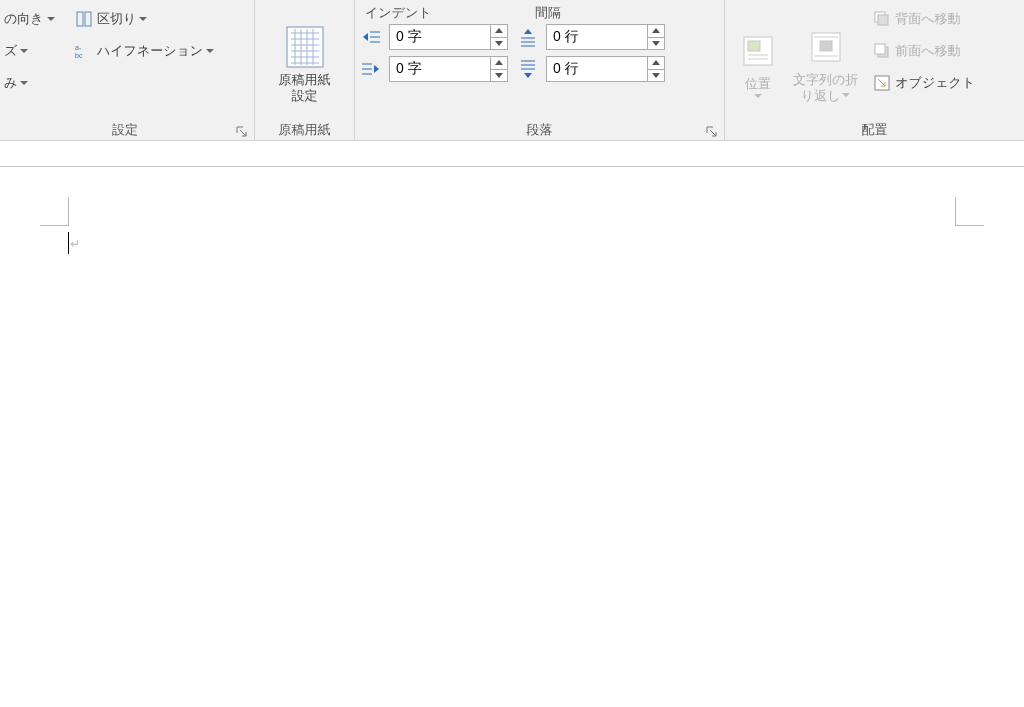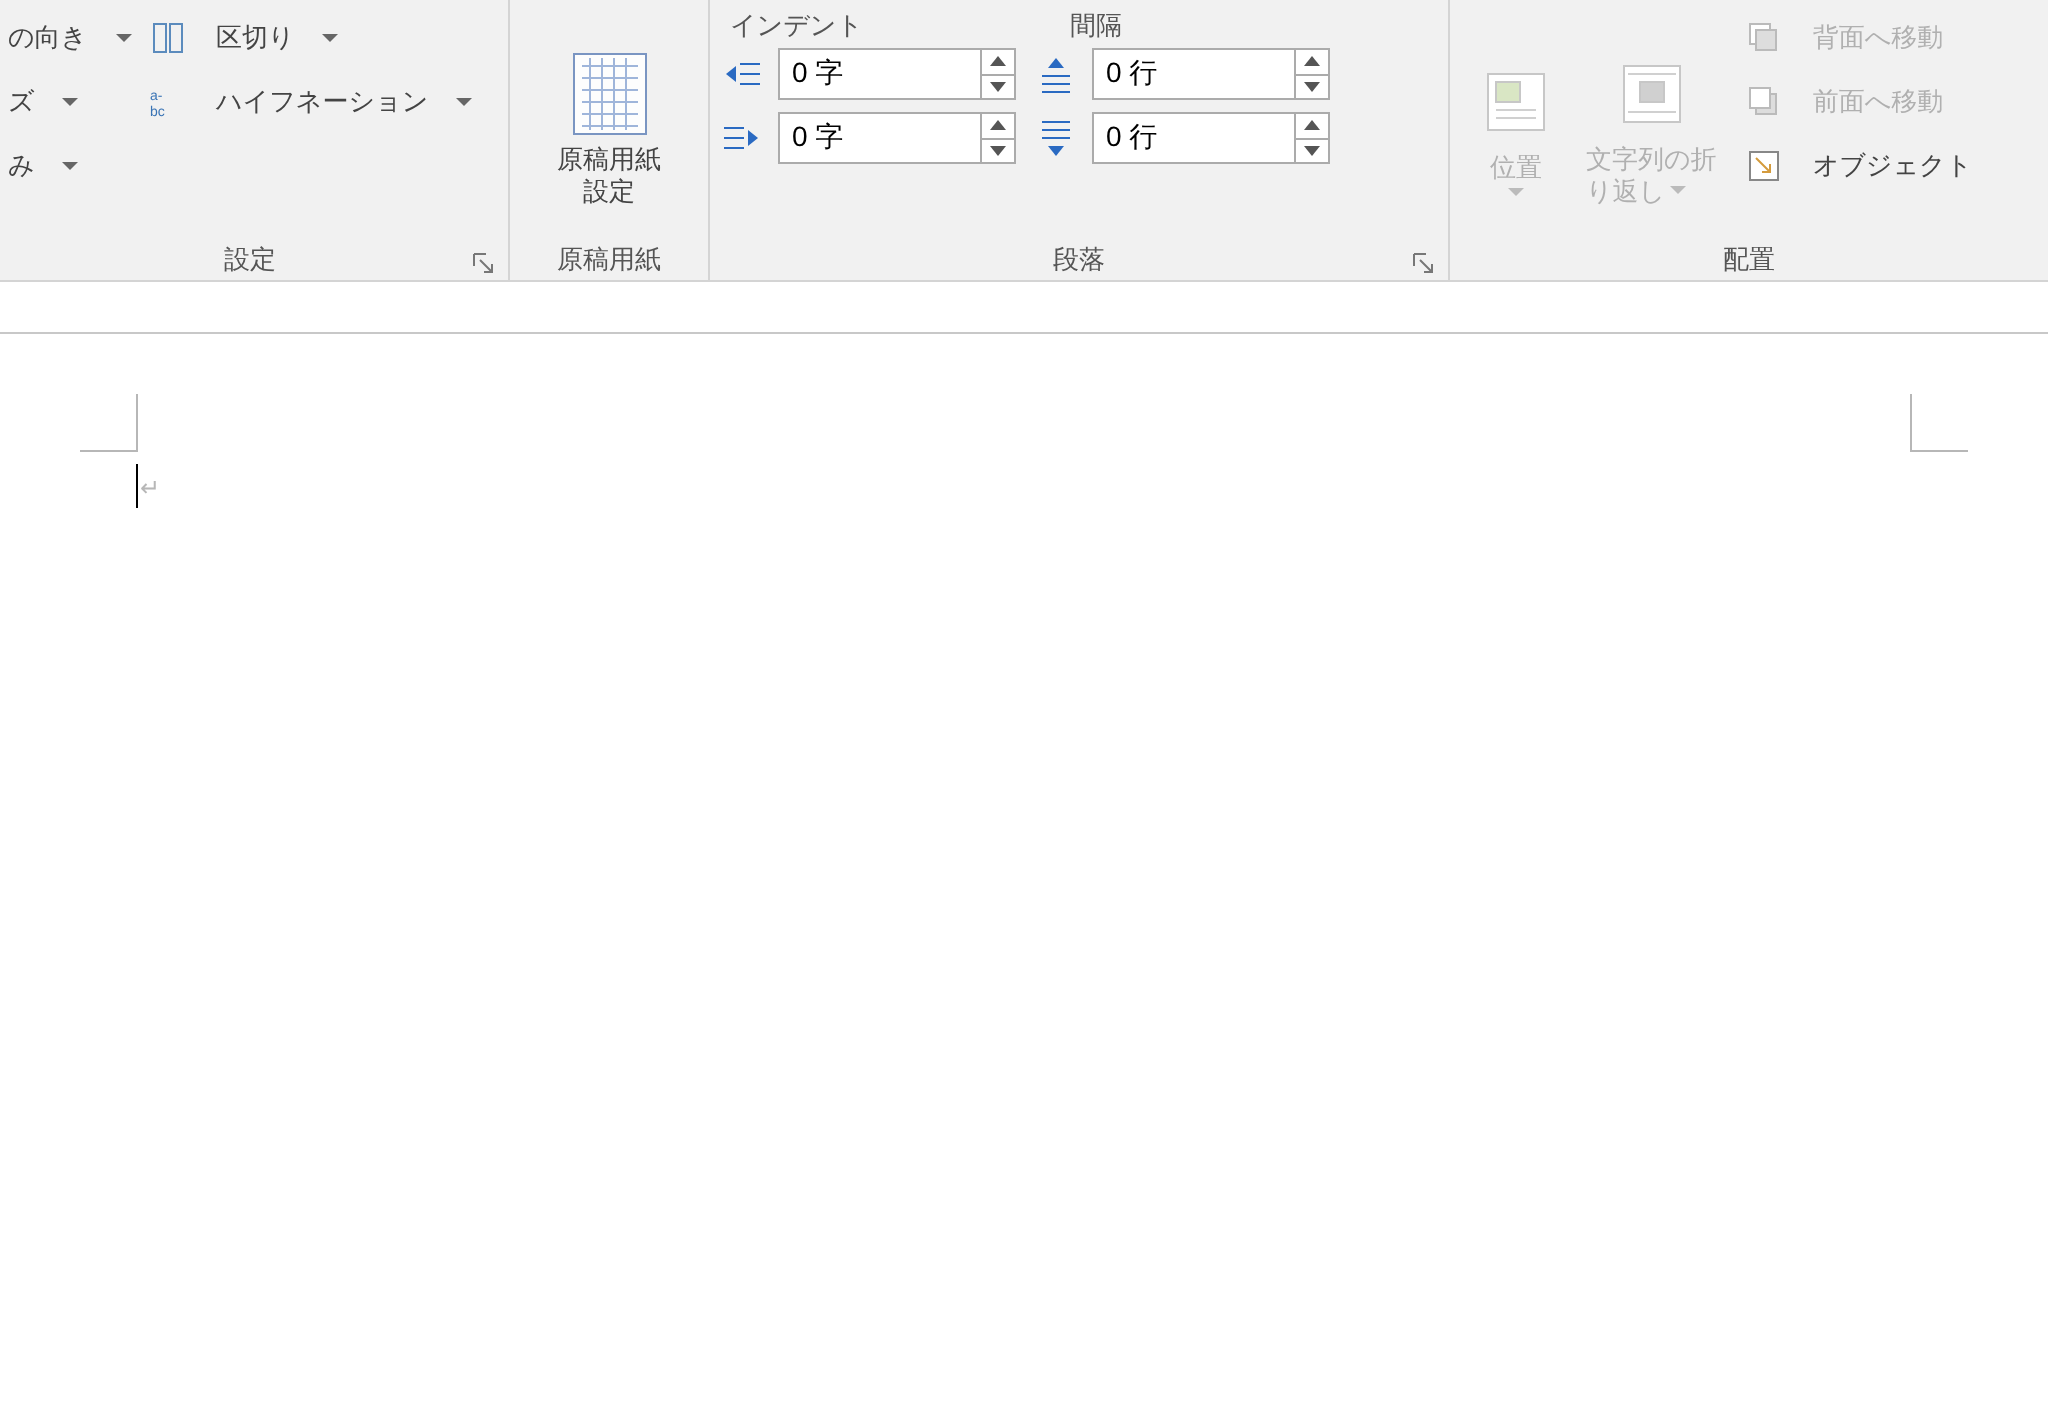--- a/index.html
+++ b/index.html
@@ -56,21 +56,21 @@
   .col {
     display: flex;
     flex-direction: column;
     justify-content: flex-start;
   }
   .small-btn {
     display: flex;
     align-items: center;
     height: 32px;
     padding: 0 4px;
-    gap: 14px;
+    gap: 3px;
     color: #444444;
     white-space: nowrap;
   }
   .small-btn .ic {
     width: 20px;
     height: 20px;
     display: flex;
     align-items: center;
     justify-content: center;
   }
@@ -456,21 +456,21 @@
               <rect x="4" y="4" width="28" height="28" fill="#fff" stroke="#c7c7c7"></rect>
               <rect x="12" y="12" width="12" height="10" fill="#d0d0d0" stroke="#c7c7c7"></rect>
               <g stroke="#d0d0d0">
                 <line x1="6" y1="8" x2="30" y2="8"></line>
                 <line x1="6" y1="27" x2="30" y2="27"></line>
               </g>
             </svg>
         </span>
         <div class="big-lbls">
           <div>文字列の折</div>
-          <div style="display:flex;align-items:center;gap:2px;">
+          <div style="display:flex;align-items:center;justify-content:center;gap:2px;">
             <span>り返し</span>
             <span class="dd-arrow">
                 <svg width="8" height="5">
                   <path d="M0 0 L4 4 L8 0 Z" fill="#bbb"></path>
                 </svg>
               </span>
           </div>
         </div>
       </div>
       <div class="col" style="margin-left:4px;">

